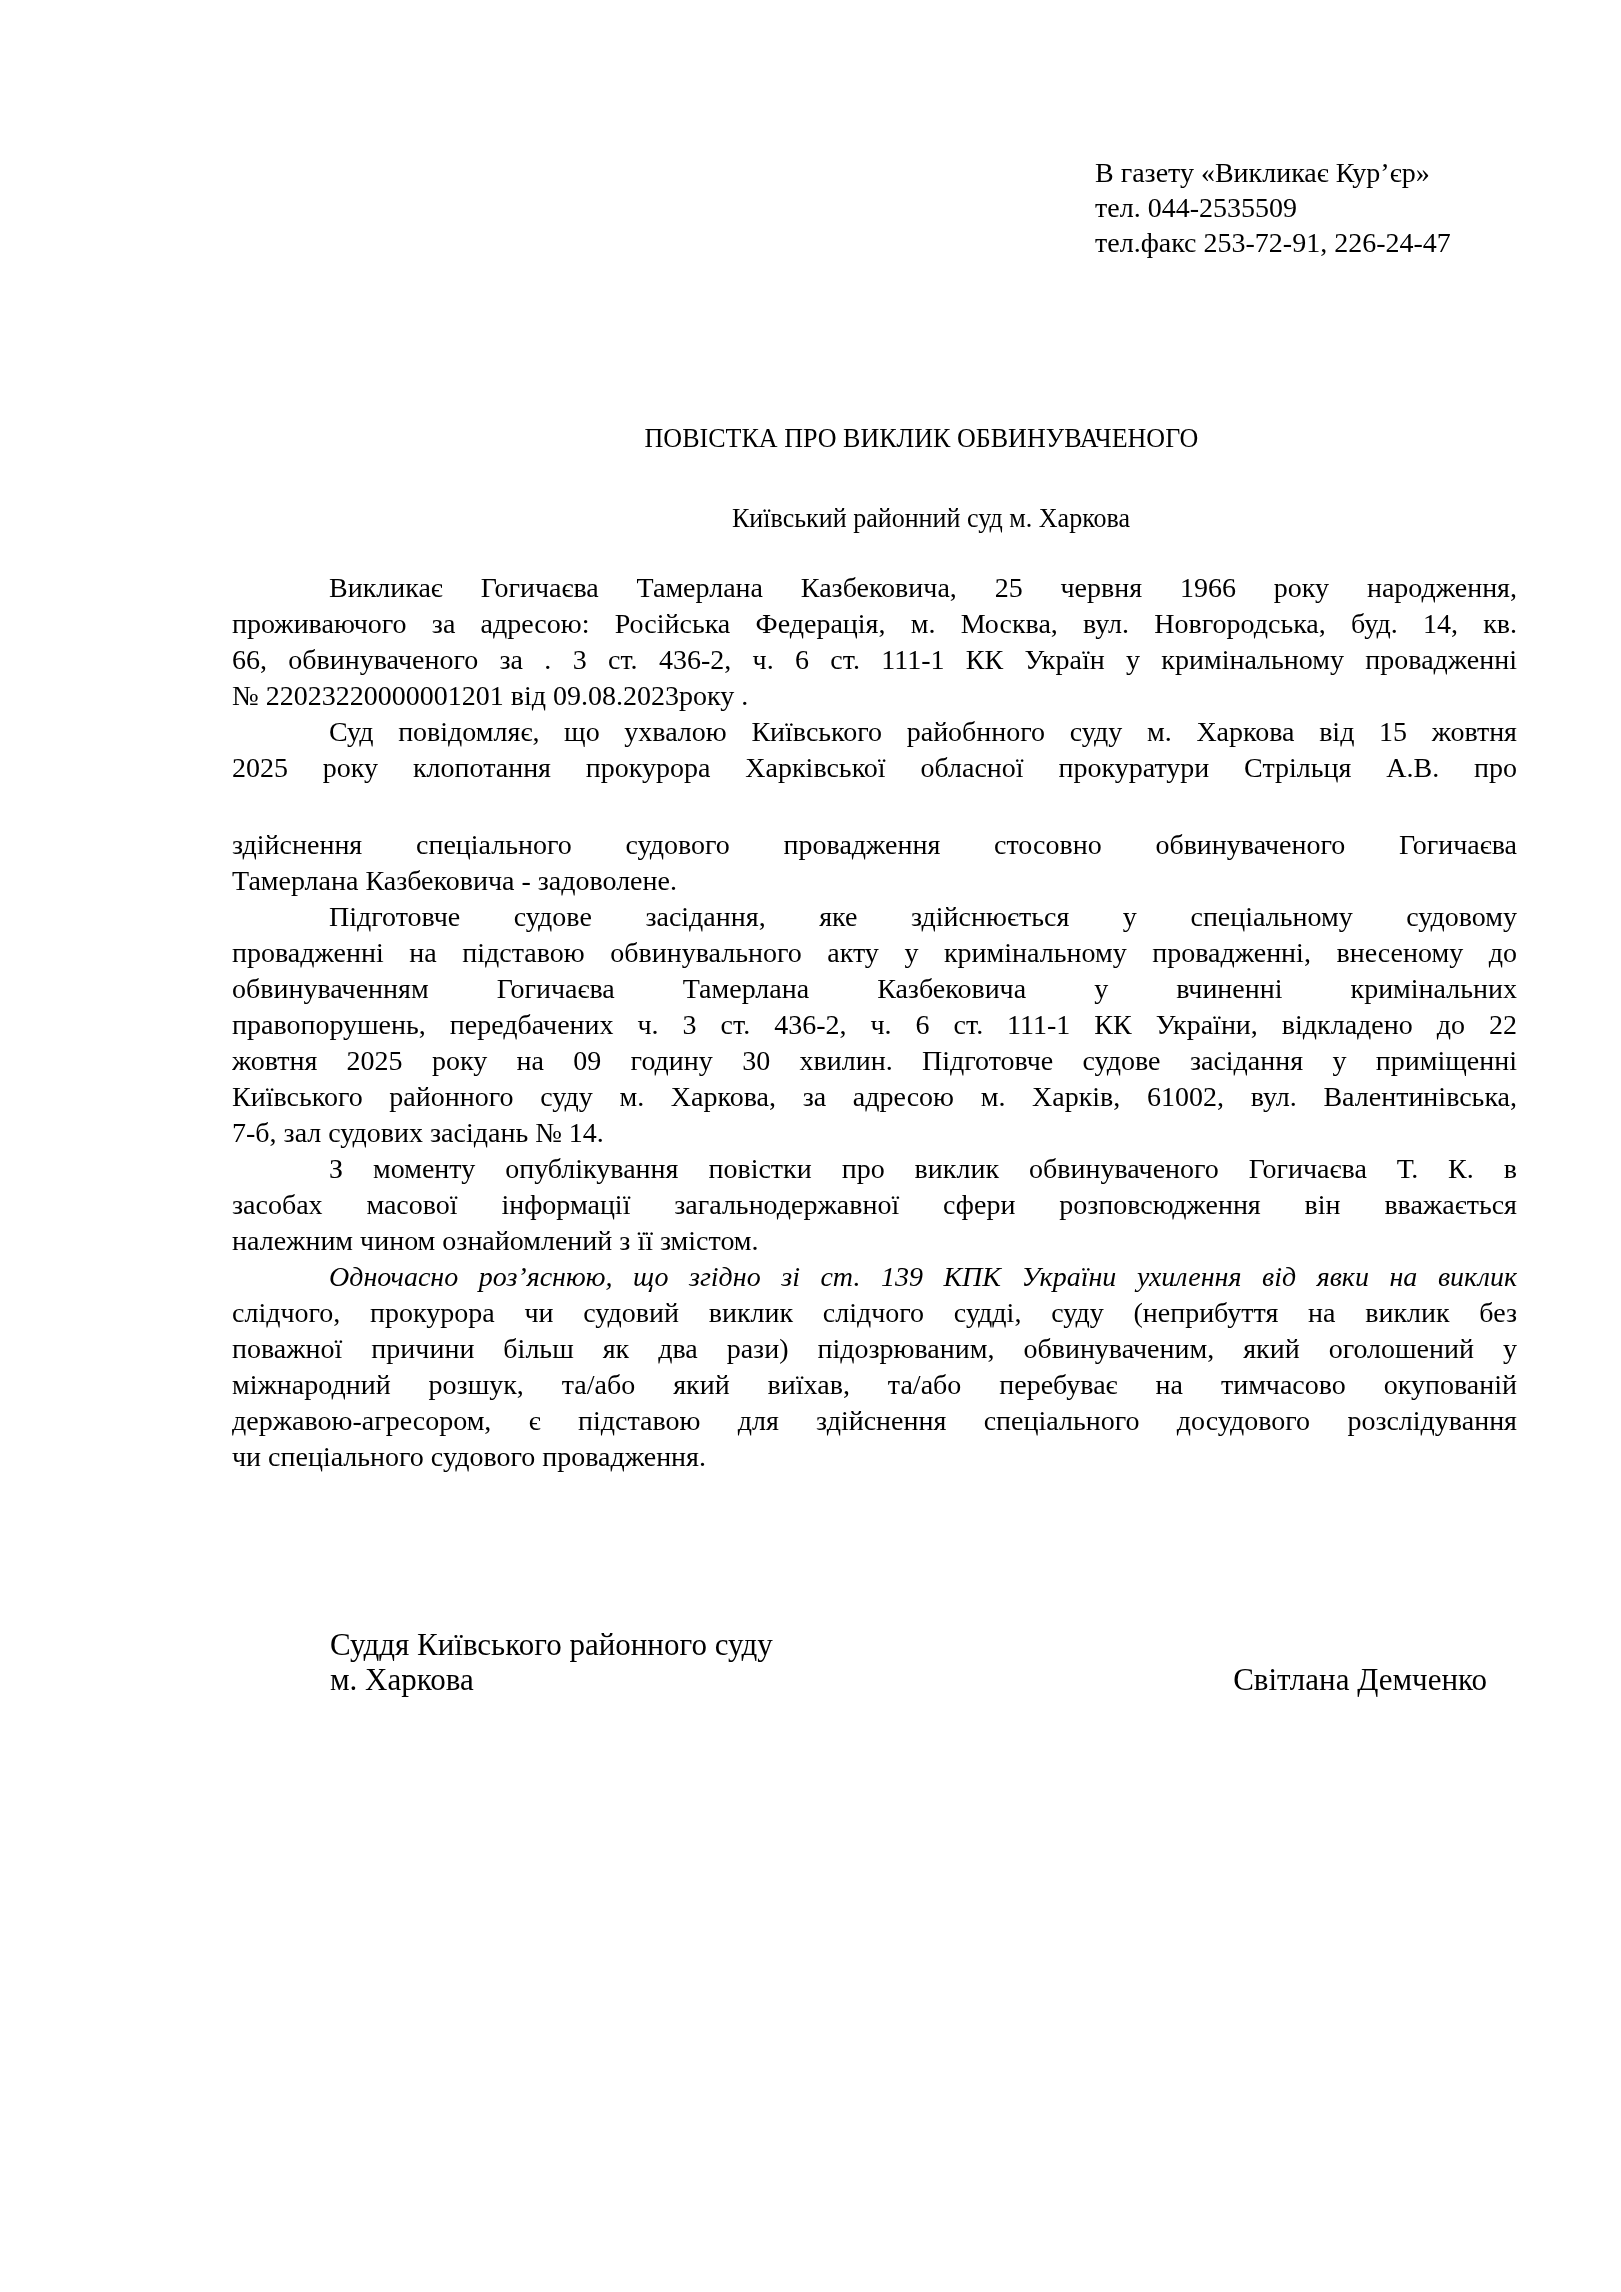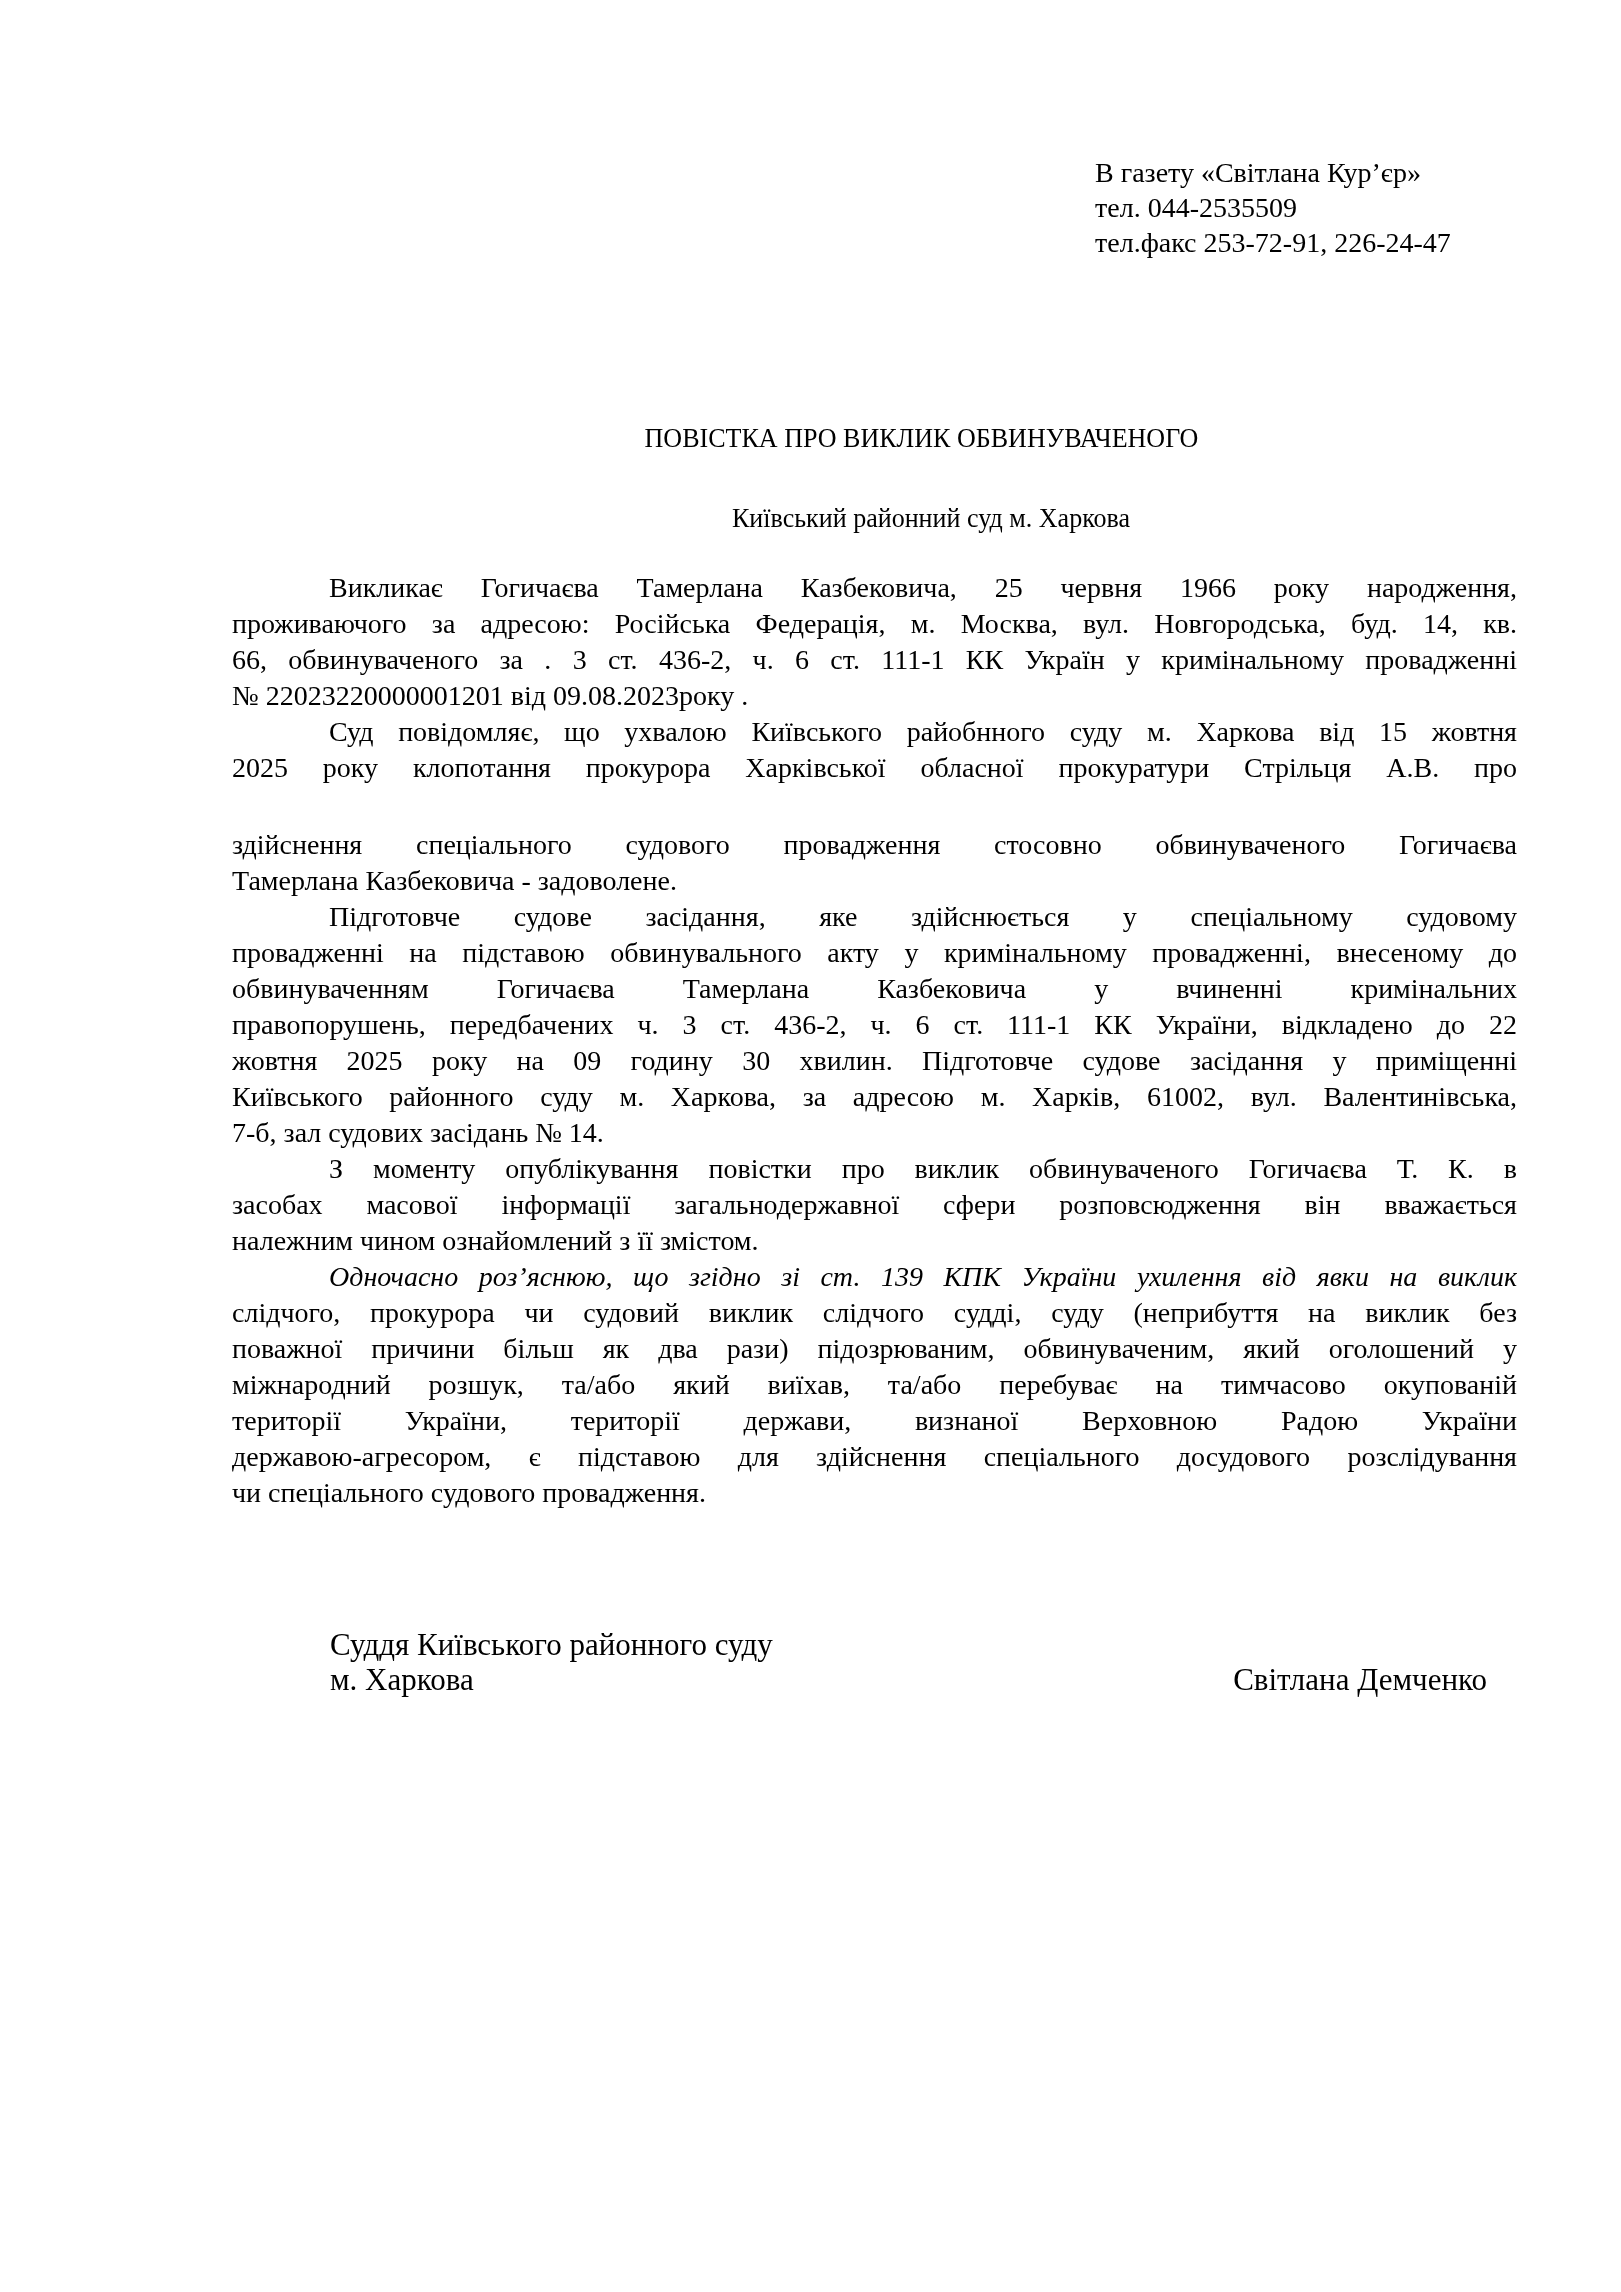--- a/index.html
+++ b/index.html
@@ -19,21 +19,21 @@
   .signature { position: absolute; left: 330px; top: 1627px; width: 1157px; font-size: 31px; line-height: 35px; }
   .sig-row { display: flex; justify-content: space-between; white-space: nowrap; }
   .sig-row span.name { padding-right: 0; }
 </style>
 </head>
 <body>
 
 <div class="page">
 
   <div class="addressee">
-    <div>В газету «Світлана Кур’єр»</div>
+    <div>В газету «Викликає Кур’єр»</div>
     <div>тел. 044-2535509</div>
     <div>тел.факс 253-72-91, 226-24-47</div>
   </div>
 
   <div class="title">ПОВІСТКА ПРО ВИКЛИК ОБВИНУВАЧЕНОГО</div>
   <div class="court">Київський районний суд м. Харкова</div>
 
   <div class="body">
 
     <div>
@@ -64,21 +64,20 @@
       <div class="line indent" style="white-space: normal; overflow: hidden;">З моменту опублікування повістки про виклик обвинуваченого Гогичаєва Т. К. в</div>
       <div class="line" style="white-space: normal; overflow: hidden;">засобах масової інформації загальнодержавної сфери розповсюдження він вважається</div>
       <div class="line last" style="white-space: normal; overflow: hidden;">належним чином ознайомлений з її змістом.</div>
     </div>
 
     <div>
       <div class="line indent" style="white-space: normal; overflow: hidden; font-style: italic;">Одночасно роз’яснюю, що згідно зі ст. 139 КПК України ухилення від явки на виклик</div>
       <div class="line" style="white-space: normal; overflow: hidden;">слідчого, прокурора чи судовий виклик слідчого судді, суду (неприбуття на виклик без</div>
       <div class="line" style="white-space: normal; overflow: hidden;">поважної причини більш як два рази) підозрюваним, обвинуваченим, який оголошений у</div>
       <div class="line" style="white-space: normal; overflow: hidden;">міжнародний розшук, та/або який виїхав, та/або перебуває на тимчасово окупованій</div>
-      <div class="line" style="white-space: normal; overflow: hidden;">території України, території держави, визнаної Верховною Радою України</div>
       <div class="line" style="white-space: normal; overflow: hidden;">державою-агресором, є підставою для здійснення спеціального досудового розслідування</div>
       <div class="line last" style="white-space: normal; overflow: hidden;">чи спеціального судового провадження.</div>
     </div>
   </div>
 
   <div class="signature">
     <div class="sig-row">
       <span>Суддя Київського районного суду</span>
     </div>
     <div class="sig-row">

